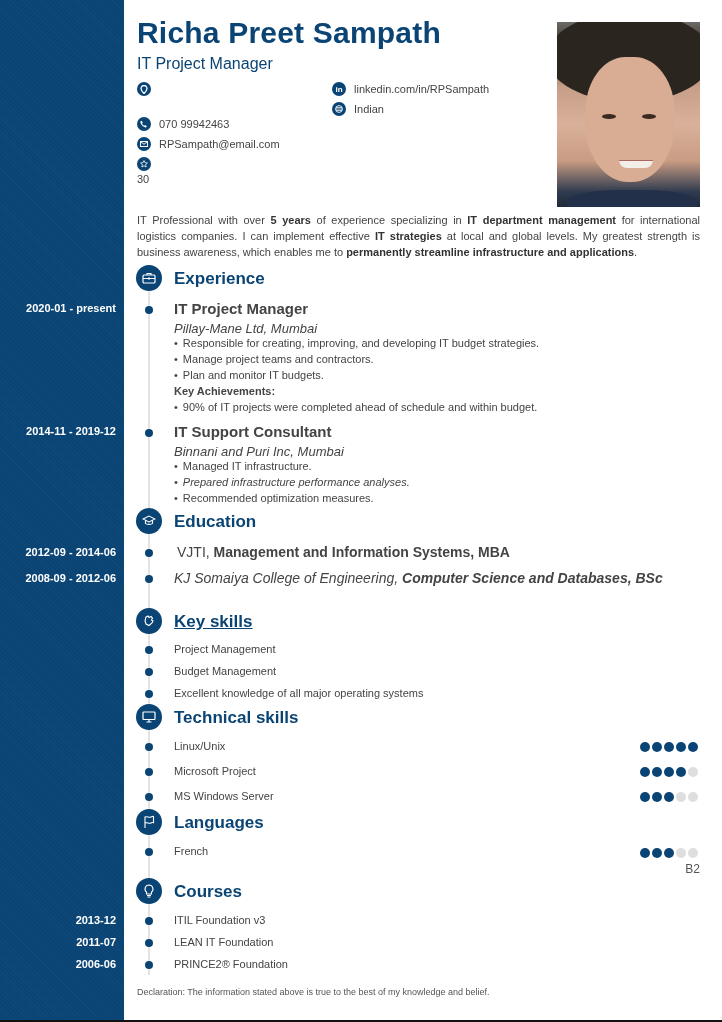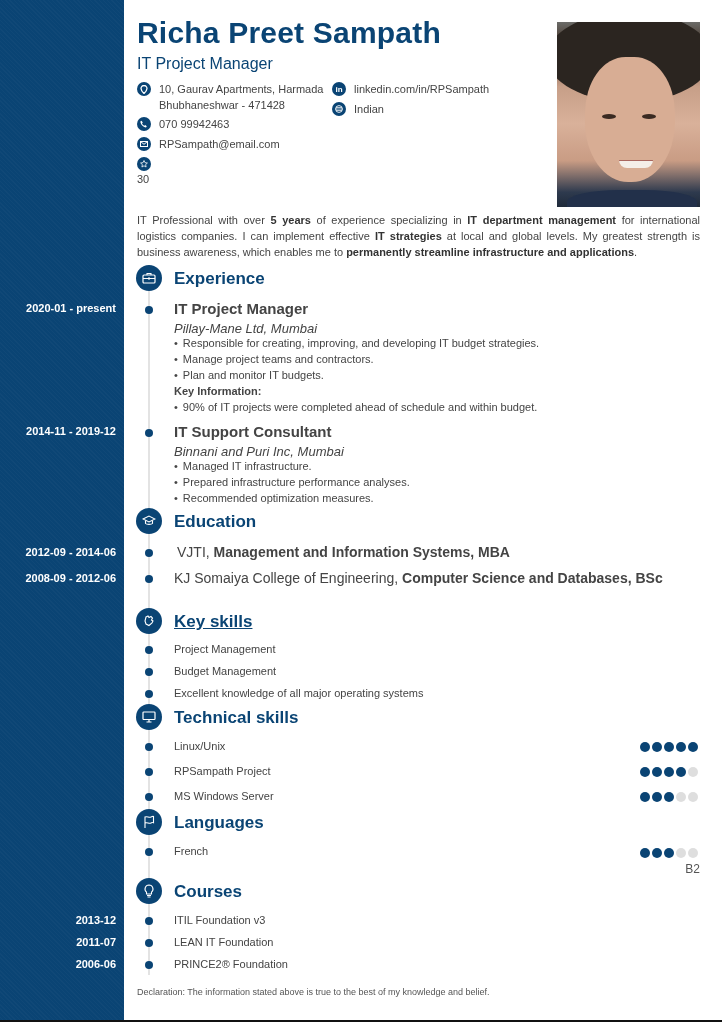--- a/index.html
+++ b/index.html
@@ -49,24 +49,20 @@
 
 <div class="name">Richa Preet Sampath</div>
 <div class="job-title">IT Project Manager</div>
 
 <div class="contact" style="left:137px; top:81px;">
   <span class="cicon">
     <svg width="8" height="9" viewBox="0 0 8 9">
         <path d="M4 0.5a3 3 0 0 0-3 3c0 2 3 5 3 5s3-3 3-5a3 3 0 0 0-3-3z" fill="none" stroke="#fff" stroke-width="1.3"></path>
       </svg>
   </span>
-  <div class="txt">
-    <div>10, Gaurav Apartments, Harmada</div>
-    <div>Bhubhaneshwar - 471428</div>
-  </div>
 </div>
 <div class="contact" style="left:137px; top:116px;">
   <span class="cicon">
     <svg width="8" height="8" viewBox="0 0 8 8">
         <path d="M1.5 0.8l1.3 1.6-0.8 0.9c0.4 1 1.2 1.9 2.3 2.4l0.9-0.8 1.6 1.3-0.8 1.2C3.2 7.2 0.8 4.8 0.3 1.6z" fill="#fff"></path>
       </svg>
   </span>
   <span class="txt">070 99942463</span>
 </div>
 <div class="contact" style="left:137px; top:136px;">
@@ -122,46 +118,46 @@
 </div>
 <div class="sec-title" style="top:269px;text-align:right;">Experience</div>
 
 <div class="date" style="top:302px;">2020-01 - present</div>
 <div class="dot" style="top:306px;"></div>
 <div class="job-h" style="top:300px;">IT Project Manager</div>
 <div class="company" style="top:321px;">Pillay-Mane Ltd, Mumbai</div>
 <div class="bl" style="top:337px;">Responsible for creating, improving, and developing IT budget strategies.</div>
 <div class="bl" style="top:353px;">Manage project teams and contractors.</div>
 <div class="bl" style="top:369px;">Plan and monitor IT budgets.</div>
-<div class="ach" style="top:385px;">Key Information:</div>
+<div class="ach" style="top:385px;">Key Achievements:</div>
 <div class="bl" style="top:401px;">90% of IT projects were completed ahead of schedule and within budget.</div>
 
 <div class="date" style="top:425px;">2014-11 - 2019-12</div>
 <div class="dot" style="top:429px;"></div>
 <div class="job-h" style="top:423px;">IT Support Consultant</div>
 <div class="company" style="top:444px;">Binnani and Puri Inc, Mumbai</div>
 <div class="bl" style="top:460px;">Managed IT infrastructure.</div>
-<div class="bl" style="top:476px;">Prepared infrastructure performance analyses.</div>
+<div class="bl" style="top:476px;font-style:italic;">Prepared infrastructure performance analyses.</div>
 <div class="bl" style="top:492px;">Recommended optimization measures.</div>
 
 <div class="sec-icon" style="top:508px;">
   <svg width="14" height="12" viewBox="0 0 14 12">
       <path d="M1 4l6-3 6 3-6 3z" fill="none" stroke="#fff" stroke-width="1.1"></path>
       <path d="M3.5 5.5v3c1 1.2 6 1.2 7 0v-3" fill="none" stroke="#fff" stroke-width="1.1"></path>
     </svg>
 </div>
 <div class="sec-title" style="top:512px;">Education</div>
 
 <div class="date" style="top:546px;">2012-09 - 2014-06</div>
 <div class="dot" style="top:549px;"></div>
 <div class="edu" style="top:544px; left:177px;"><span>VJTI, </span><b>Management and Information Systems, MBA</b></div>
 
 <div class="date" style="top:572px;">2008-09 - 2012-06</div>
 <div class="dot" style="top:575px;"></div>
-<div class="edu" style="top:570px;"><span>KJ Somaiya College of Engineering, </span><b>Computer Science and Databases, BSc</b></div>
+<div class="edu" style="top:570px;font-style:italic;"><span>KJ Somaiya College of Engineering, </span><b>Computer Science and Databases, BSc</b></div>
 
 <div class="sec-icon" style="top:608px;">
   <svg width="14" height="14" viewBox="0 0 14 14">
       <path d="M4 3l2-1 1 1.5 2-1 1.5 1.5-1 2 1.5 1-1 2-3 2.5-3-1.5-1-3z" fill="none" stroke="#fff" stroke-width="1.1"></path>
     </svg>
 </div>
 <div class="sec-title" style="top:612px;text-decoration:underline;">Key skills</div>
 <div class="dot" style="top:646px;"></div>
 <div class="item" style="top:643px;">Project Management</div>
 <div class="dot" style="top:668px;"></div>
@@ -181,21 +177,21 @@
 <div class="item" style="top:740px;">Linux/Unix</div>
 <div class="rating" style="top:742px;">
     <span></span>
     <span></span>
     <span></span>
     <span></span>
     <span></span>
   </div>
 
 <div class="dot" style="top:768px;"></div>
-<div class="item" style="top:765px;">RPSampath Project</div>
+<div class="item" style="top:765px;">Microsoft Project</div>
 <div class="rating" style="top:767px;">
     <span></span>
     <span></span>
     <span></span>
     <span></span>
     <span class="off"></span>
   </div>
 
 <div class="dot" style="top:793px;"></div>
 <div class="item" style="top:790px;">MS Windows Server</div>

